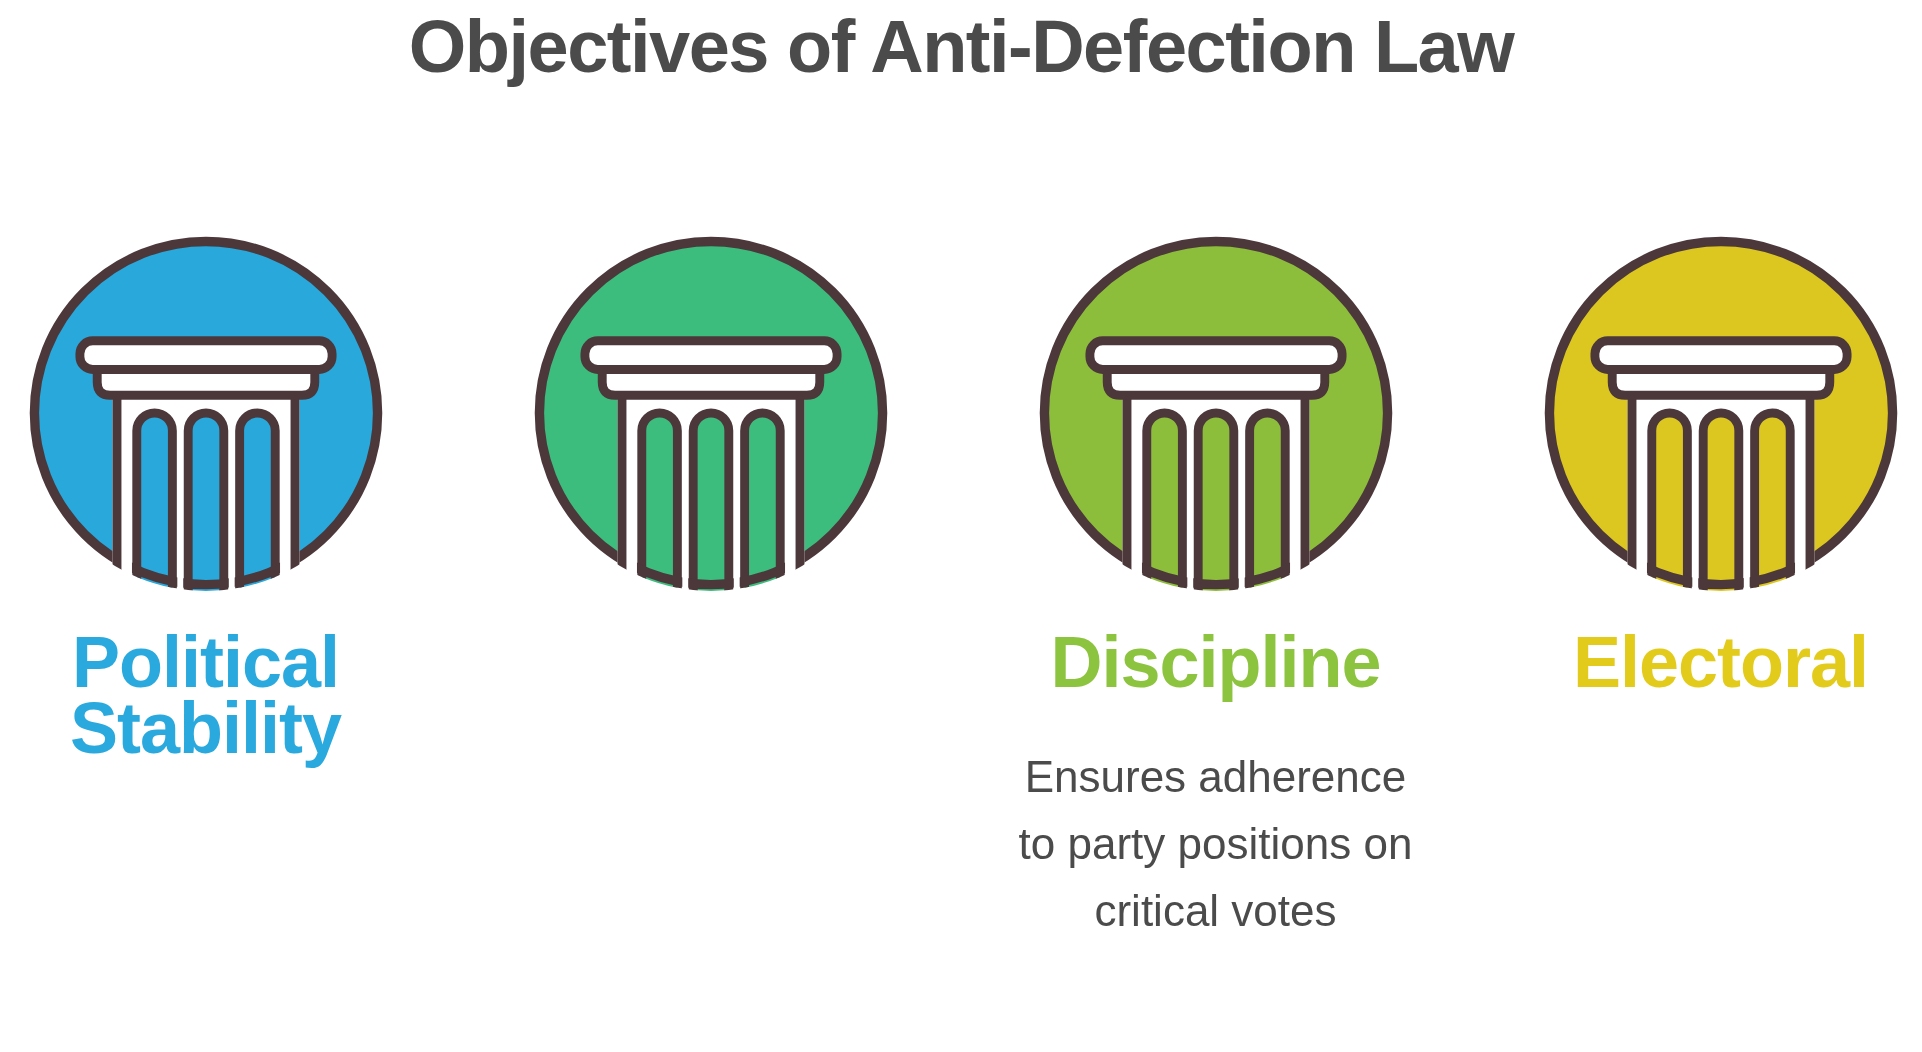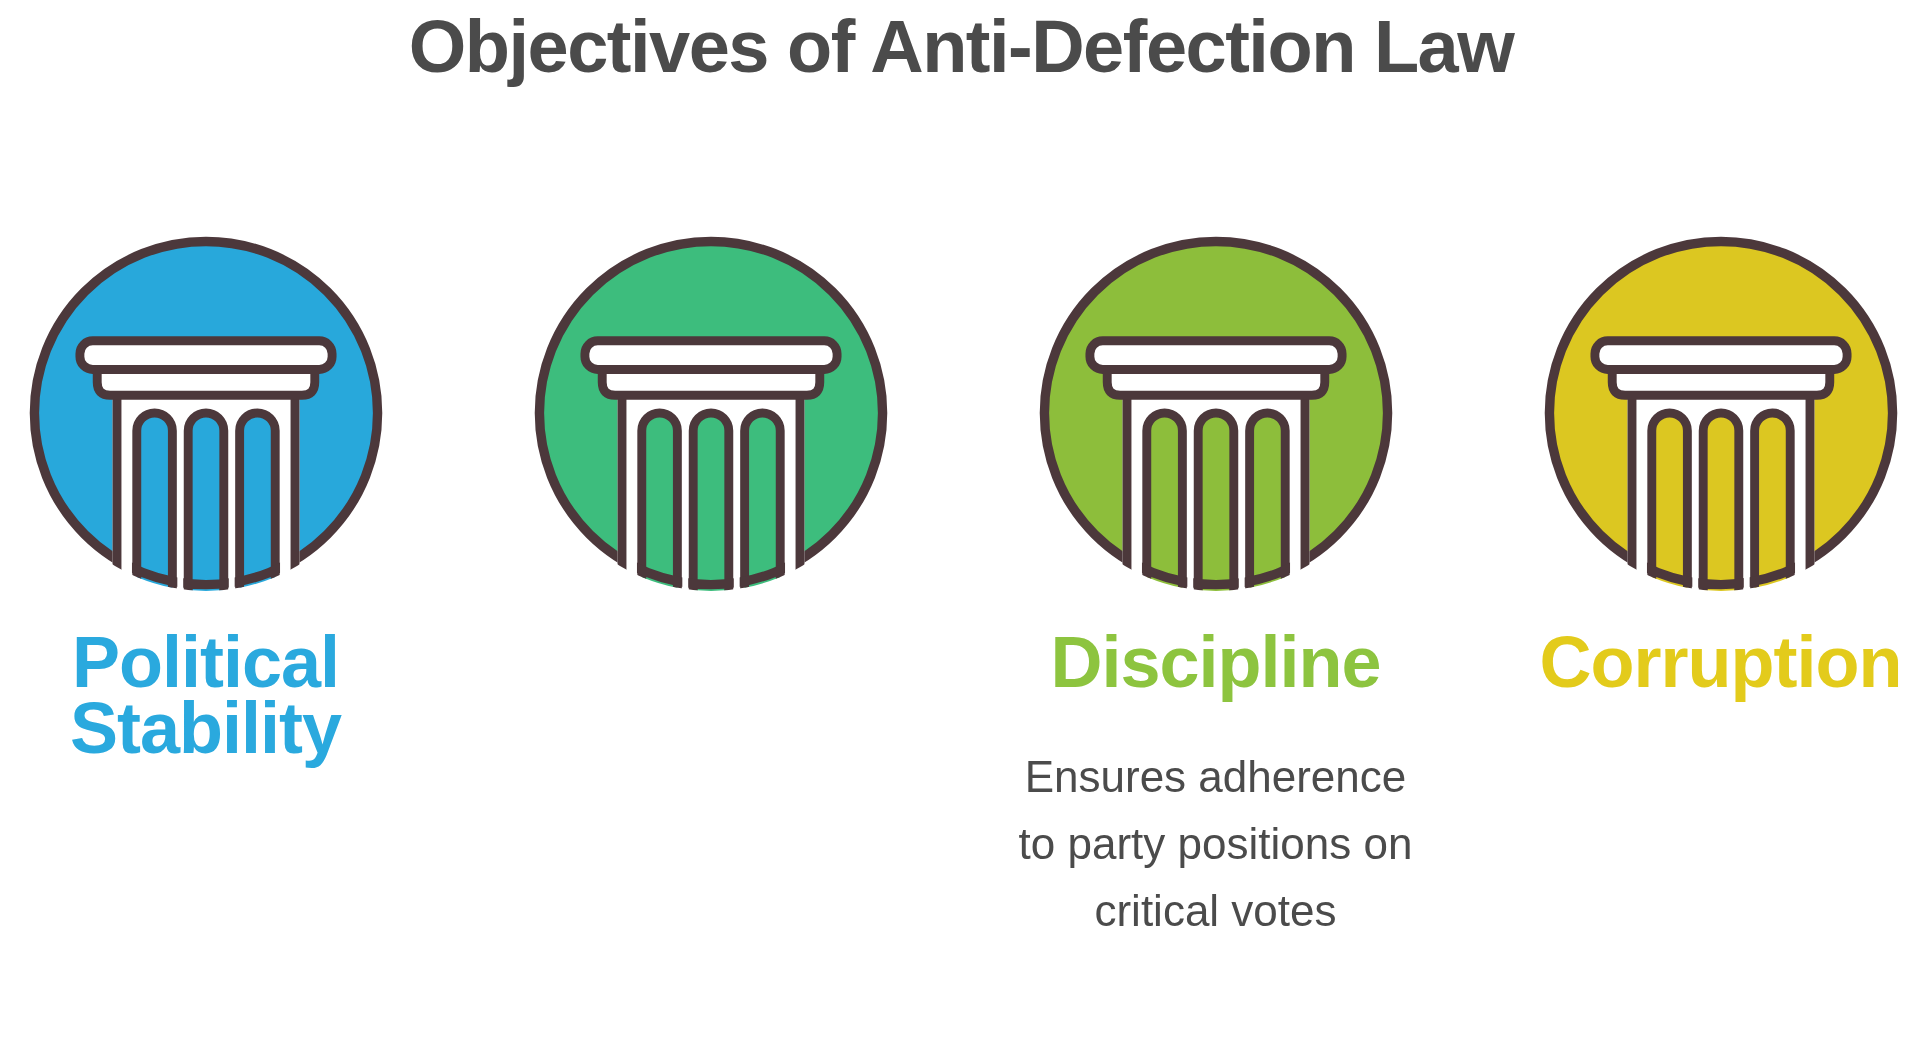--- a/index.html
+++ b/index.html
@@ -178,17 +178,17 @@
           <rect class="flute" x="-70" y="0" width="36" height="195" rx="18"></rect>
           <rect class="flute" x="-18" y="0" width="36" height="195" rx="18"></rect>
           <rect class="flute" x="34" y="0" width="36" height="195" rx="18"></rect>
           <g clip-path="url(#fd)">
               <circle class="arc" r="173.5"></circle>
             </g>
           <path class="cw" d="M-110,-44 V-31 Q-110,-18 -97,-18 H97 Q110,-18 110,-31 V-44 Z"></path>
           <rect class="cw" x="-127.5" y="-73" width="255" height="29" rx="13"></rect>
         </g>
       </svg>
-      <h2 class="heading">Corruption</h2>
+      <h2 class="heading">Electoral</h2>
     </div>
 
   </div>
 </div>
 
 </body></html>

